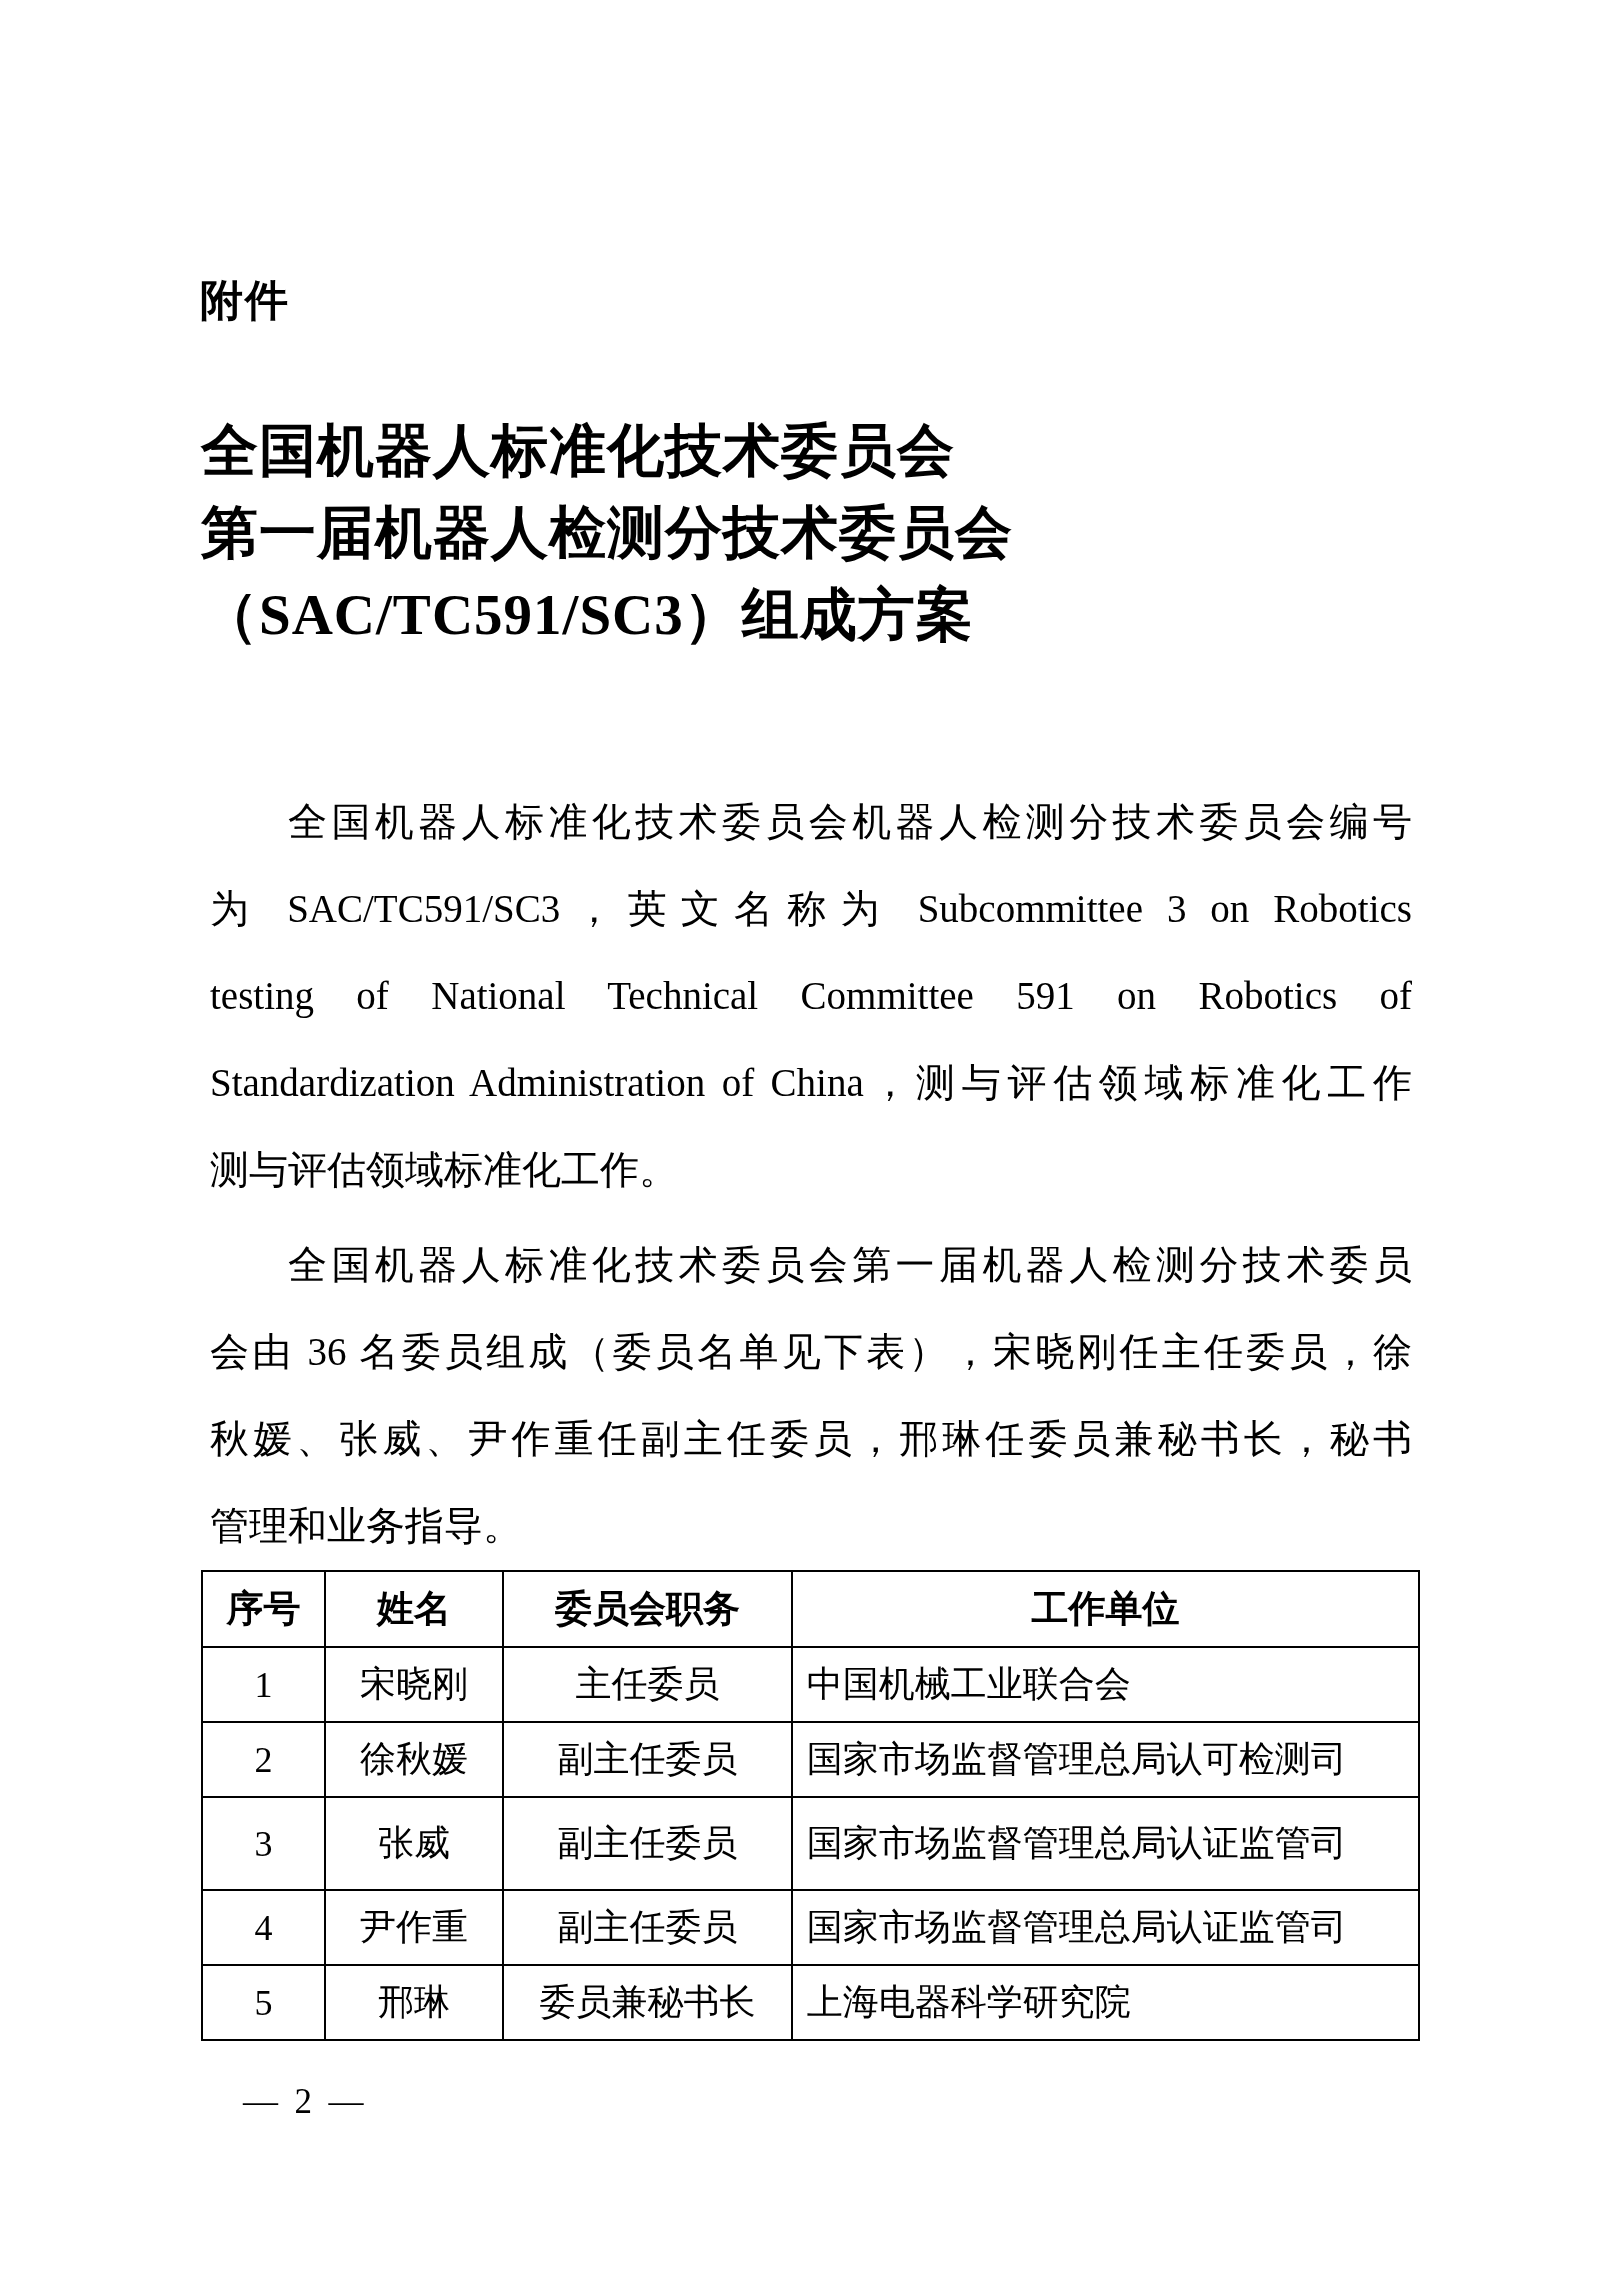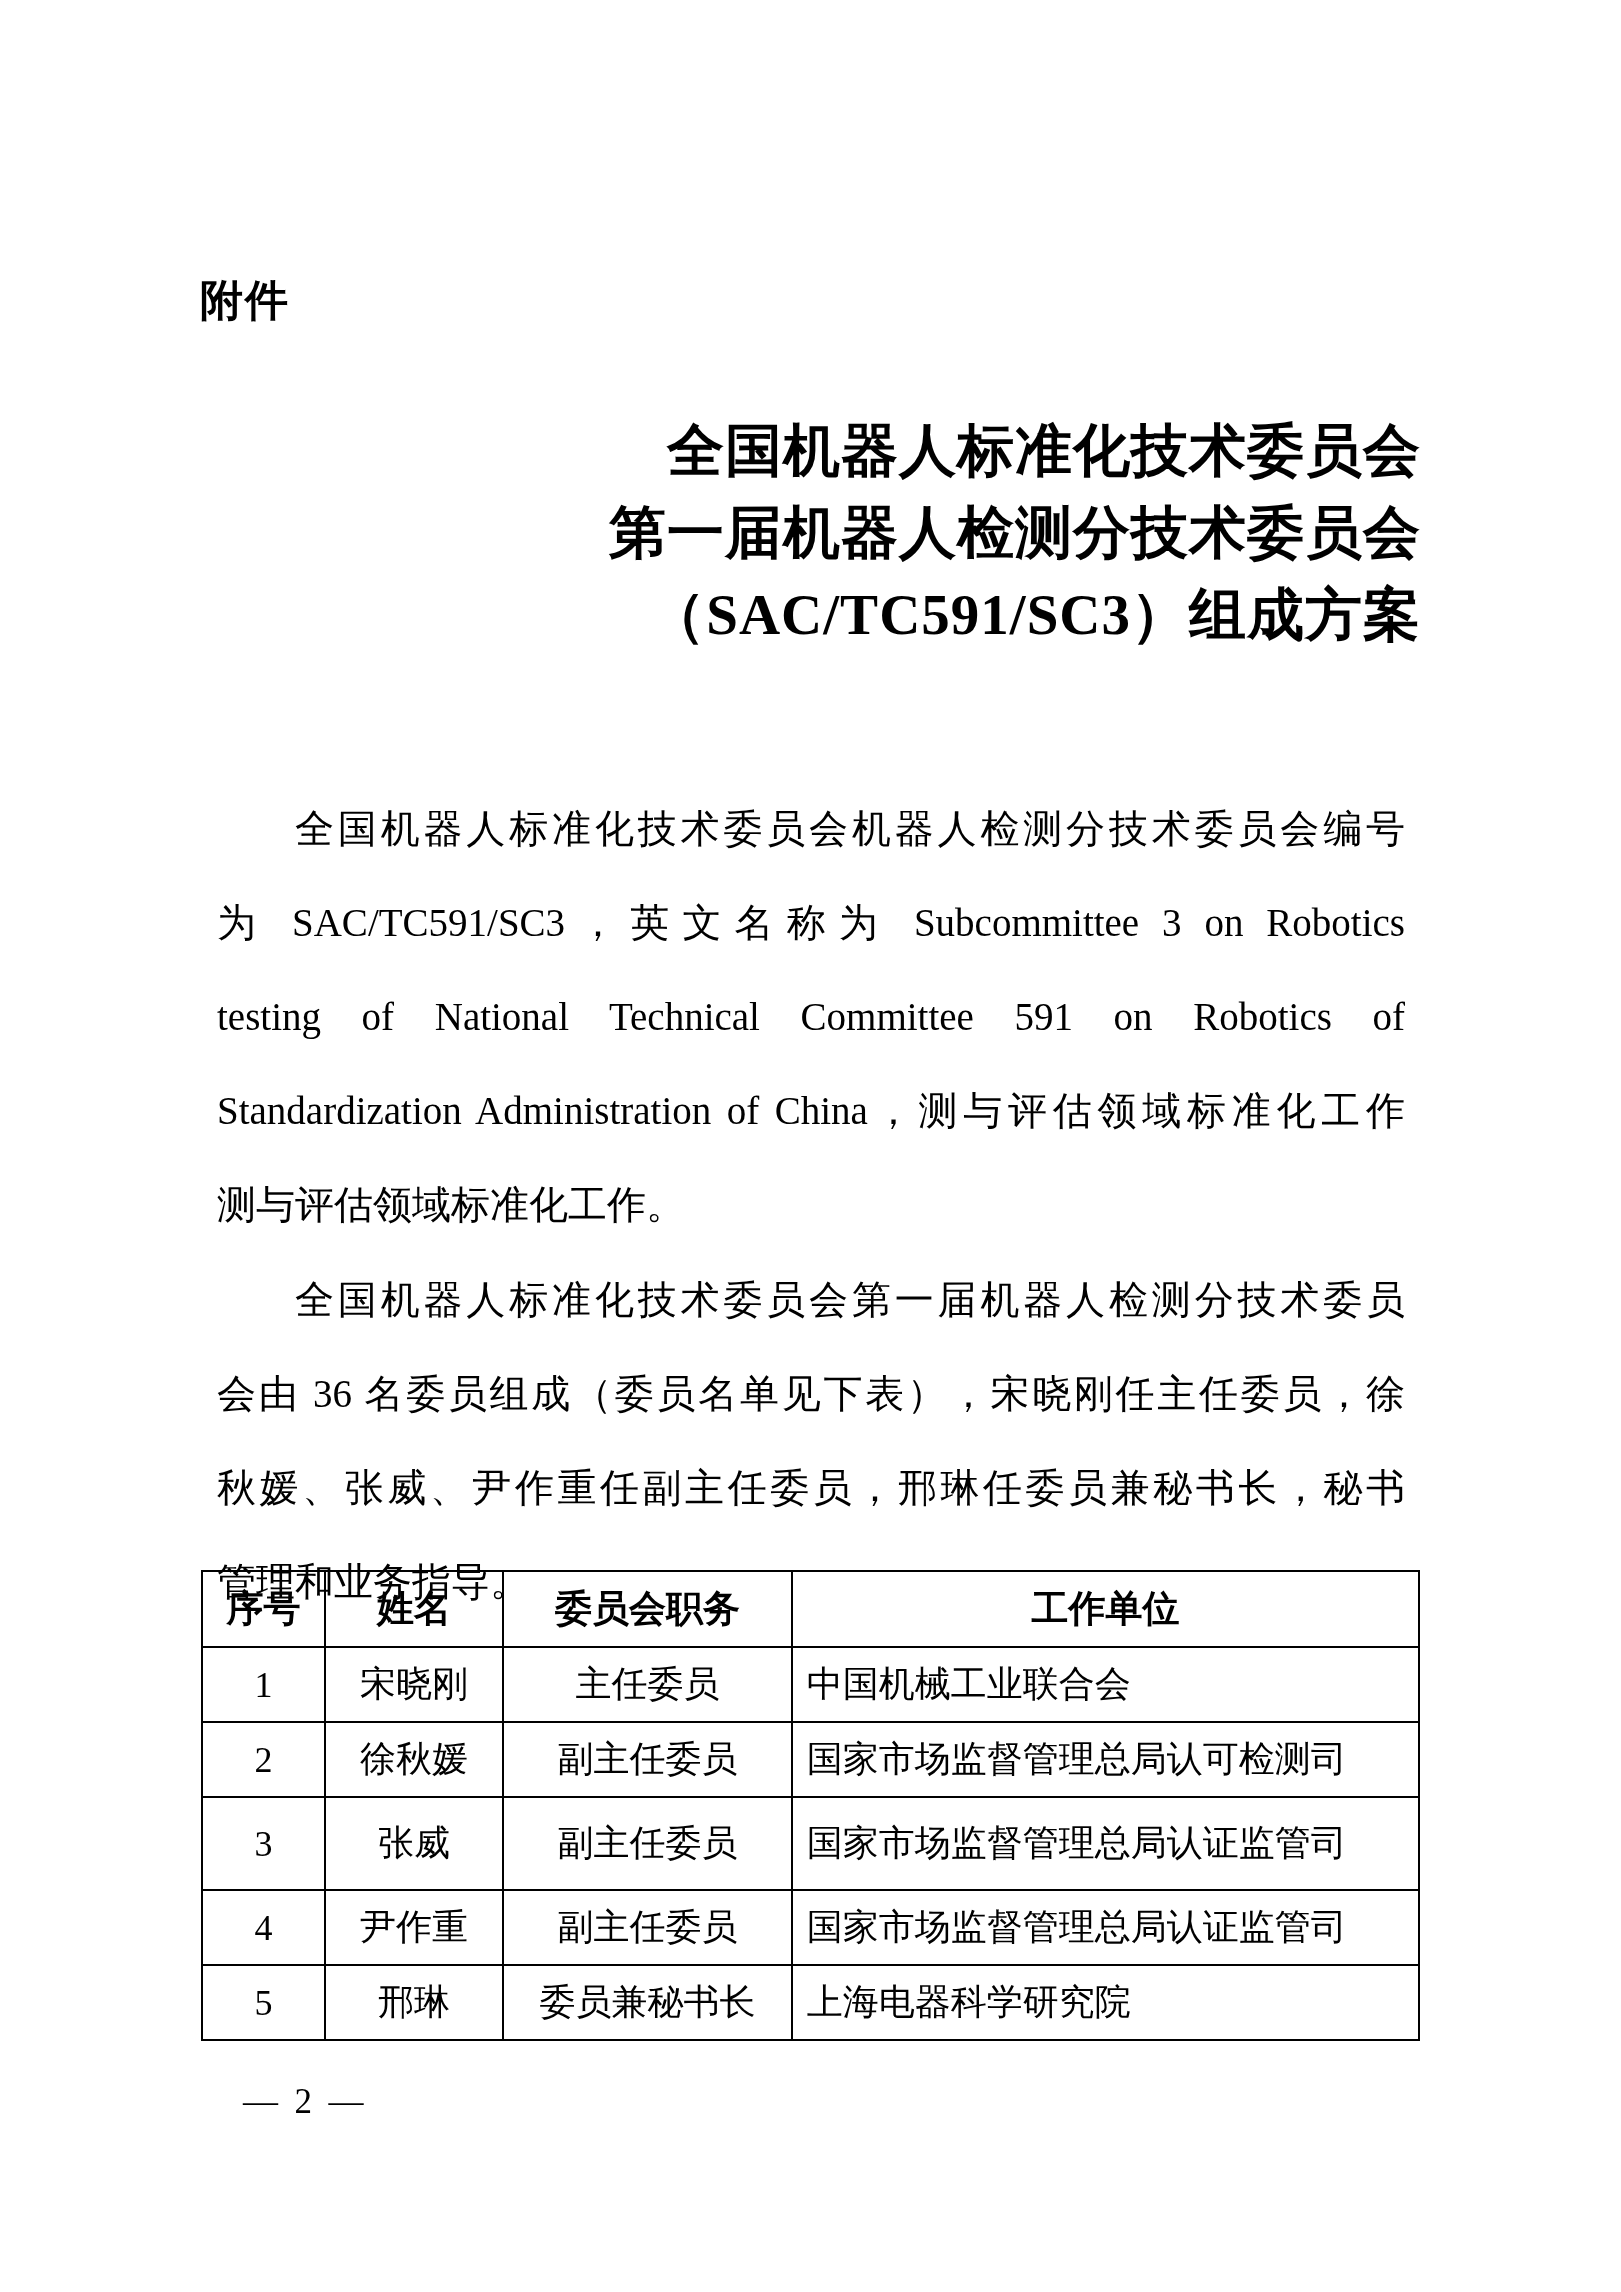--- a/index.html
+++ b/index.html
@@ -21,34 +21,34 @@
     font-family: "Liberation Sans", "DejaVu Sans", sans-serif;
     font-weight: 600;
     font-size: 43px;
     line-height: 49px;
     letter-spacing: 2px;
   }
   .doc-title {
     position: absolute;
     left: 201px; top: 410px;
     width: 1220px;
-    text-align: right;
+    text-align: left;
     font-weight: bold;
     font-size: 57px;
     line-height: 82px;
     letter-spacing: 1px;
   }
   .body-text {
     position: absolute;
     left: 201px; top: 774px;
     width: 1220px;
     font-size: 39px;
   }
   .pline {
-    margin: 16px;
+    margin: 9px;
     line-height: 78px;
     text-align: justify;
     text-align-last: justify;
     white-space: nowrap;
     font-family: Liberation Serif, serif;
   }
   .pline.indent { text-indent: 78px; }
   .pline.lastline { text-align-last: left; }
   .pline.para-gap { margin-top: 16.7px; }
   table.committee {

